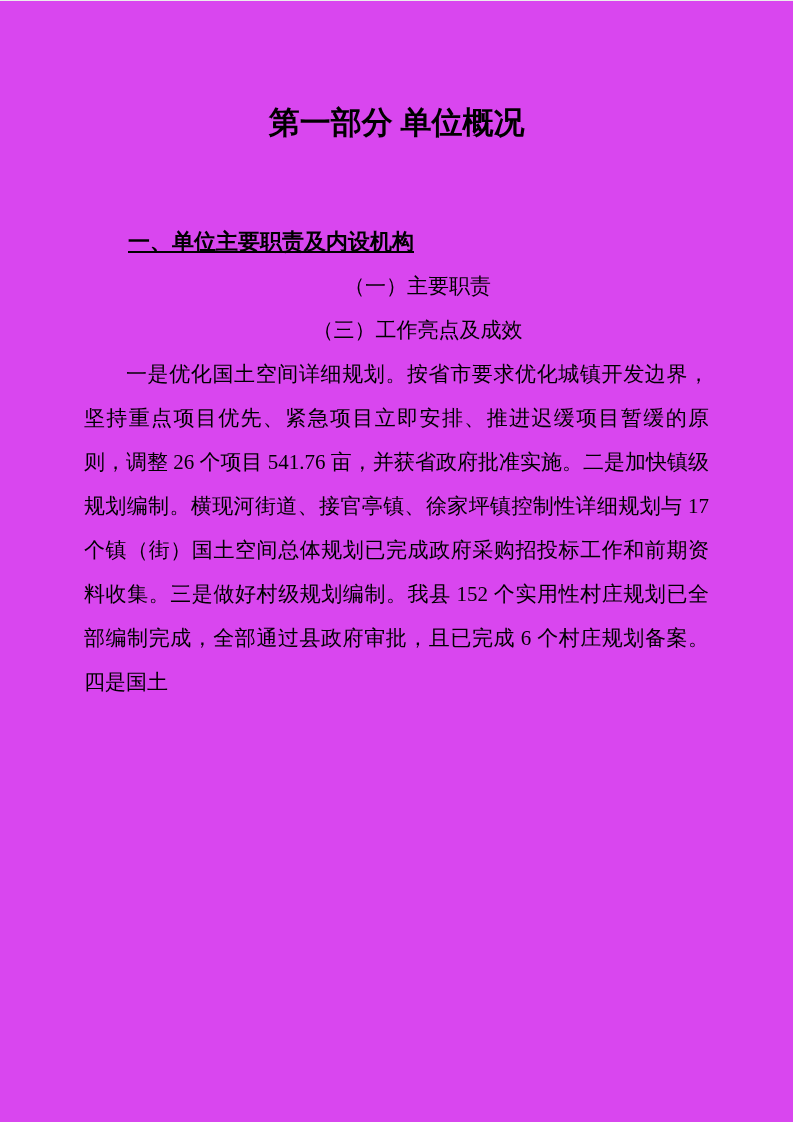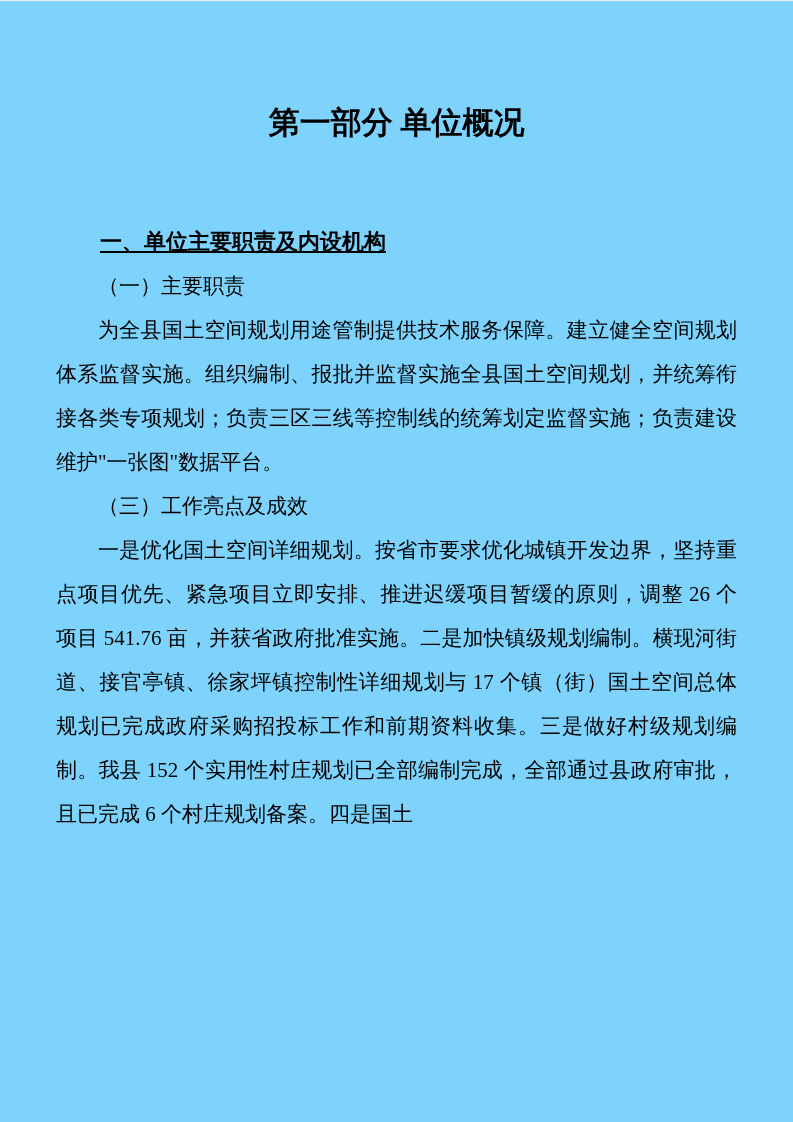--- a/index.html
+++ b/index.html
@@ -5,23 +5,23 @@
   html, body {
     margin: 0;
     padding: 0;
     background: #ffffff;
   }
   .page {
     position: relative;
     width: 793px;
     height: 1122px;
     margin: 0 auto;
-    background: #7dd3fc;
+    background: #d946ef;
     box-sizing: border-box;
-    padding: 0 56px;
+    padding: 0 84px;
     overflow: hidden;
     color: #000000;
     border-top: 1px solid #ececec;
   }
   .doc-title {
     margin: 101px 0 0 0;
     font-family: "Liberation Serif", "DejaVu Serif", serif;
     font-size: 31px;
     font-weight: 700;
     line-height: 42px;
@@ -43,20 +43,21 @@
     text-decoration: underline;
   }
   .subsection-heading {
     margin: 0;
     font-family: "Liberation Serif", "DejaVu Serif", serif;
     font-size: 21px;
     font-weight: 400;
     line-height: 44px;
     text-indent: 2em;
     color: #000000;
+    text-align: center;
   }
   .body-paragraph {
     margin: 0;
     font-family: "Liberation Serif", "DejaVu Serif", serif;
     font-size: 21px;
     font-weight: 400;
     line-height: 44px;
     text-indent: 2em;
     text-align: justify;
     text-justify: inter-ideograph;
@@ -69,21 +70,20 @@
 <div class="page">
 
   <h1 class="doc-title">第一部分 单位概况</h1>
 
   <div class="content">
 
     <h2 class="section-heading">一、单位主要职责及内设机构</h2>
 
     <h3 class="subsection-heading">（一）主要职责</h3>
 
-    <p class="body-paragraph">为全县国土空间规划用途管制提供技术服务保障。建立健全空间规划体系监督实施。组织编制、报批并监督实施全县国土空间规划，并统筹衔接各类专项规划；负责三区三线等控制线的统筹划定监督实施；负责建设维护"一张图"数据平台。</p>
 
 
 
     <h3 class="subsection-heading">（三）工作亮点及成效</h3>
 
     <p class="body-paragraph">一是优化国土空间详细规划。按省市要求优化城镇开发边界，坚持重点项目优先、紧急项目立即安排、推进迟缓项目暂缓的原则，调整 26 个项目 541.76 亩，并获省政府批准实施。二是加快镇级规划编制。横现河街道、接官亭镇、徐家坪镇控制性详细规划与 17 个镇（街）国土空间总体规划已完成政府采购招投标工作和前期资料收集。三是做好村级规划编制。我县 152 个实用性村庄规划已全部编制完成，全部通过县政府审批，且已完成 6 个村庄规划备案。四是国土</p>
 
   </div>
 </div>
 

